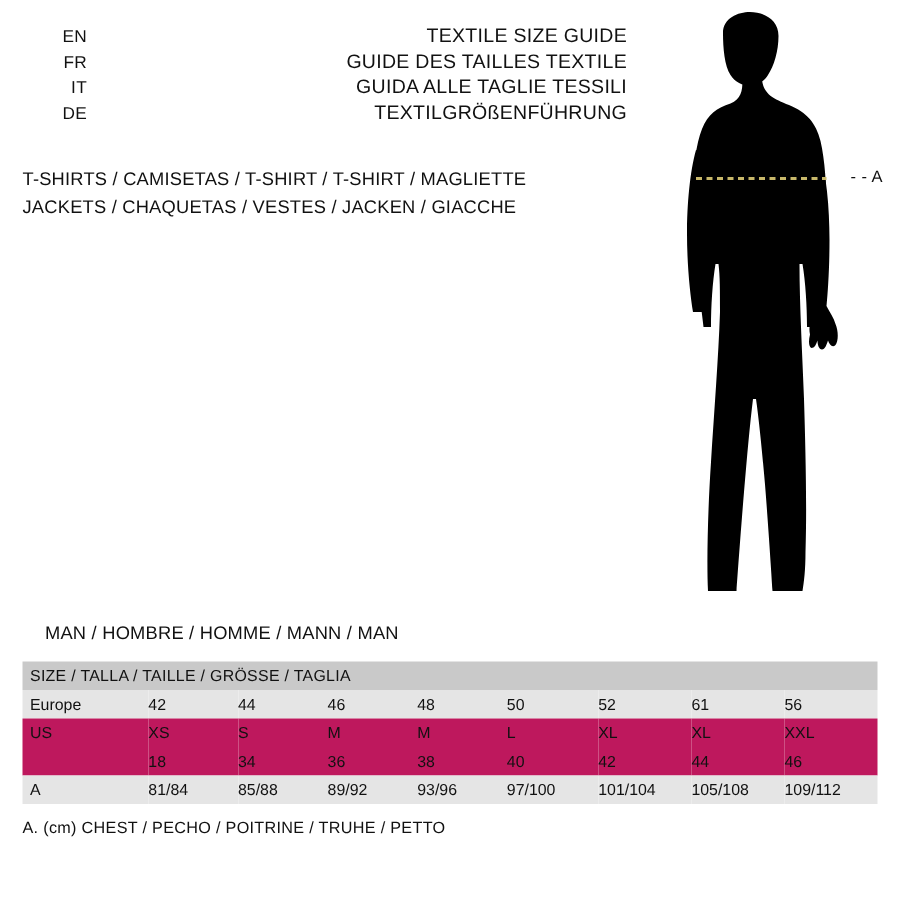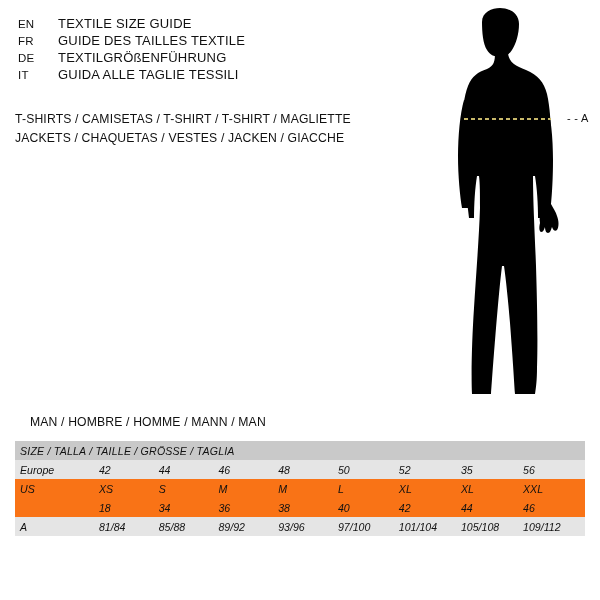--- a/index.html
+++ b/index.html
@@ -29,20 +29,21 @@
     left: 18px;
     top: 16px;
     width: 400px;
   }
   .lang-row {
     display: flex;
     align-items: baseline;
     height: 17px;
     font-size: 11.5px;
     letter-spacing: 0.2px;
+    text-align: right;
   }
   .lang-code {
     width: 40px;
     flex: 0 0 40px;
     font-size: 11.5px;
     color: #111;
   }
   .lang-text {
     flex: 1 1 auto;
     font-size: 13px;
@@ -97,34 +98,33 @@
 
   
   .size-table {
     position: absolute;
     left: 15px;
     top: 441px;
     width: 570px;
     border-collapse: collapse;
     font-size: 10.6px;
     color: #111;
-    font-style: italic;
   }
   .size-table td, .size-table th {
     text-align: left;
     padding: 0;
     font-weight: normal;
     height: 19px;
     vertical-align: middle;
   }
   .size-table tr.head-row {
     background: #c9c9c9;
   }
   .size-table tr.shade {
-    background: #f97316;
+    background: #be185d;
     margin-top: 48px;
   }
   .size-table tr.plain {
     background: #e5e5e5;
   }
   .size-table td:first-child, .size-table th:first-child {
     padding-left: 5px;
     width: 90px;
   }
   .size-table td.val {
@@ -154,26 +154,26 @@
   <div class="lang-block">
     <div class="lang-row">
       <span class="lang-code">EN</span>
       <span class="lang-text">TEXTILE SIZE GUIDE</span>
     </div>
     <div class="lang-row">
       <span class="lang-code">FR</span>
       <span class="lang-text">GUIDE DES TAILLES TEXTILE</span>
     </div>
     <div class="lang-row">
+      <span class="lang-code">IT</span>
+      <span class="lang-text">GUIDA ALLE TAGLIE TESSILI</span>
+    </div>
+    <div class="lang-row">
       <span class="lang-code">DE</span>
       <span class="lang-text">TEXTILGRÖßENFÜHRUNG</span>
-    </div>
-    <div class="lang-row">
-      <span class="lang-code">IT</span>
-      <span class="lang-text">GUIDA ALLE TAGLIE TESSILI</span>
     </div>
   </div>
 
   <div class="cat-block">
     <div class="cat-line">T-SHIRTS / CAMISETAS / T-SHIRT / T-SHIRT / MAGLIETTE</div>
     <div class="cat-line">JACKETS / CHAQUETAS / VESTES / JACKEN / GIACCHE</div>
   </div>
 
   <div class="figure-wrap">
     <svg class="figure-svg" width="175" height="400" viewBox="0 0 175 400">
@@ -232,21 +232,21 @@
         <th colspan="9">SIZE / TALLA / TAILLE / GRÖSSE / TAGLIA</th>
       </tr>
       <tr class="plain">
         <td>Europe</td>
         <td class="val">42</td>
         <td class="val">44</td>
         <td class="val">46</td>
         <td class="val">48</td>
         <td class="val">50</td>
         <td class="val">52</td>
-        <td class="val">35</td>
+        <td class="val">61</td>
         <td class="val">56</td>
       </tr>
       <tr class="shade">
         <td>US</td>
         <td class="val">XS</td>
         <td class="val">S</td>
         <td class="val">M</td>
         <td class="val">M</td>
         <td class="val">L</td>
         <td class="val">XL</td>
@@ -271,14 +271,15 @@
         <td class="val">89/92</td>
         <td class="val">93/96</td>
         <td class="val">97/100</td>
         <td class="val">101/104</td>
         <td class="val">105/108</td>
         <td class="val">109/112</td>
       </tr>
     </tbody>
   </table>
 
+  <div class="footnote">A. (cm) CHEST / PECHO / POITRINE / TRUHE / PETTO</div>
 
 </div>
 
 </body></html>

